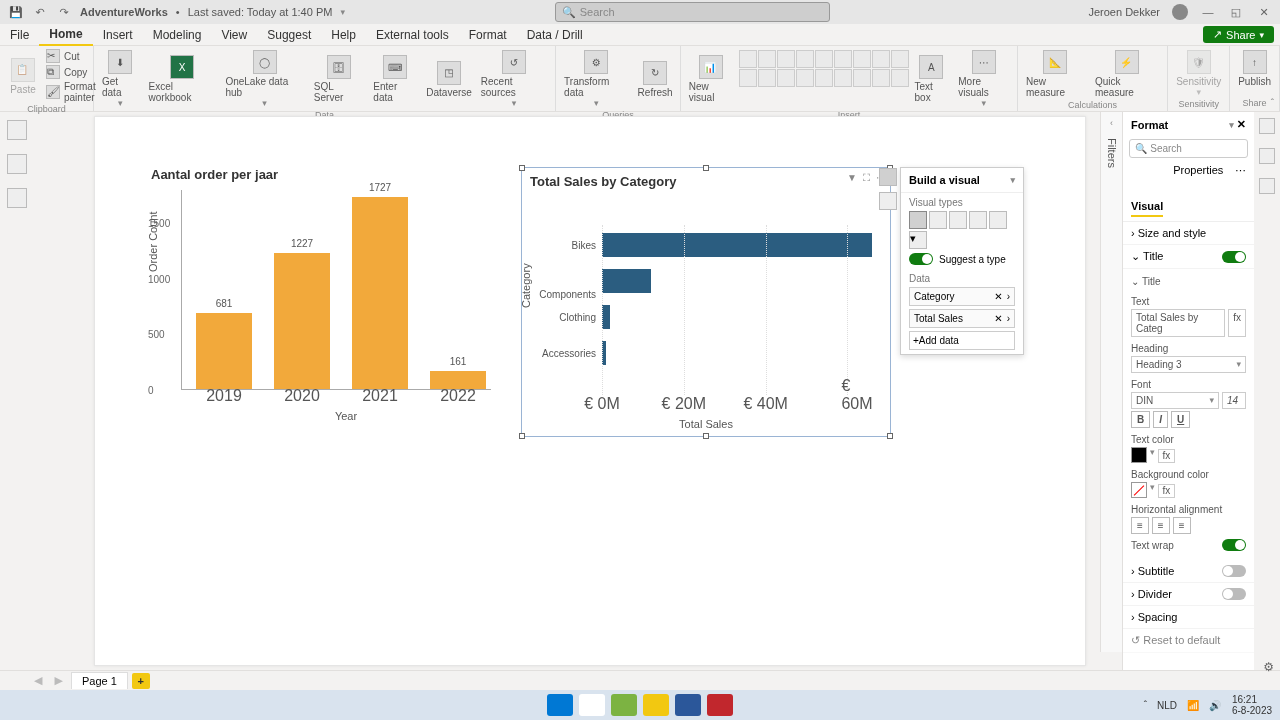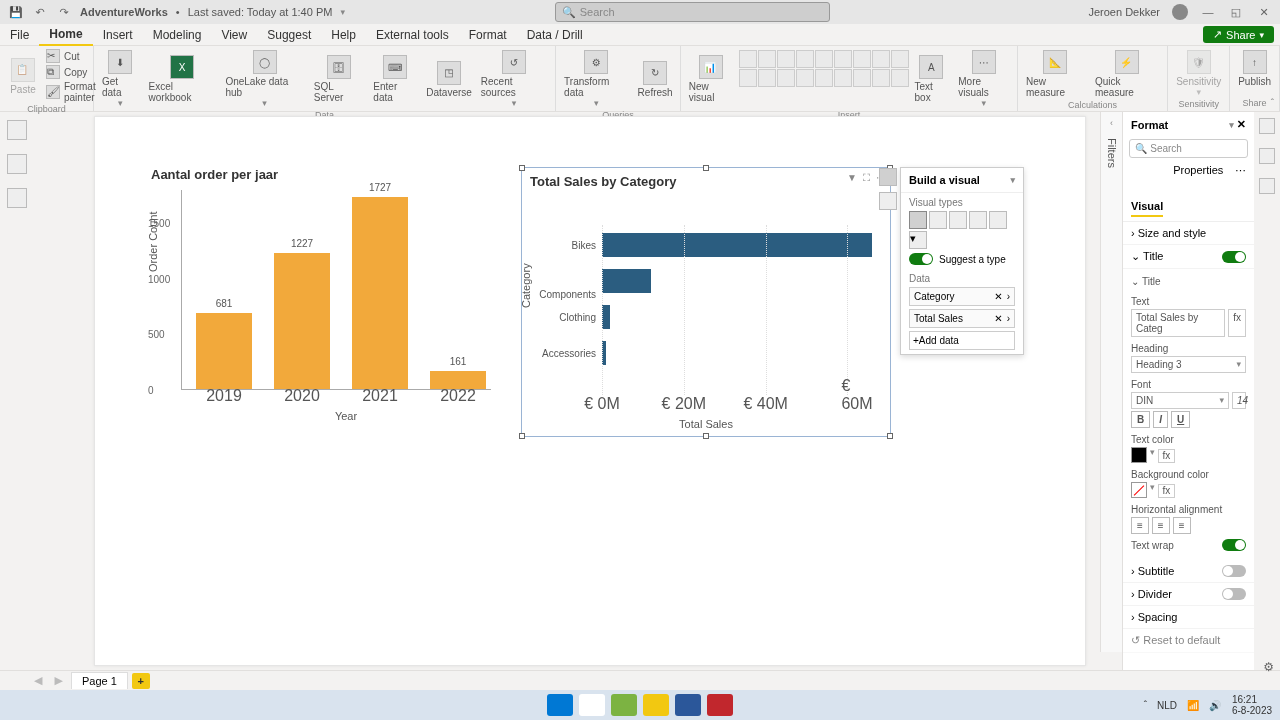--- a/index.html
+++ b/index.html
@@ -443,21 +443,21 @@
     <div class="lbl">Text</div>
     <div style="display:flex;gap:3px;">
         <div class="input" style="flex:1;">Total Sales by Categ</div>
         <div class="input">fx</div>
       </div>
     <div class="lbl">Heading</div>
     <div class="input"><span>Heading 3</span> <span class="chev" style="float:right;">▾</span></div>
     <div class="lbl">Font</div>
     <div style="display:flex;gap:3px;">
       <div class="input" style="flex:1;"><span>DIN</span> <span class="chev" style="float:right;">▾</span></div>
-      <div class="input" style="width:14px;font-style:italic;">14</div>
+      <div class="input" style="width:24px;font-style:italic;">14</div>
     </div>
     <div class="row">
       <div class="btn">B</div>
       <div class="btn" style="font-style:italic;">I</div>
       <div class="btn" style="text-decoration:underline;">U</div>
     </div>
     <div class="lbl">Text color</div>
     <div class="row">
         <span class="swatch" style="background:#000;"></span>
         <span class="chev">▾</span>

